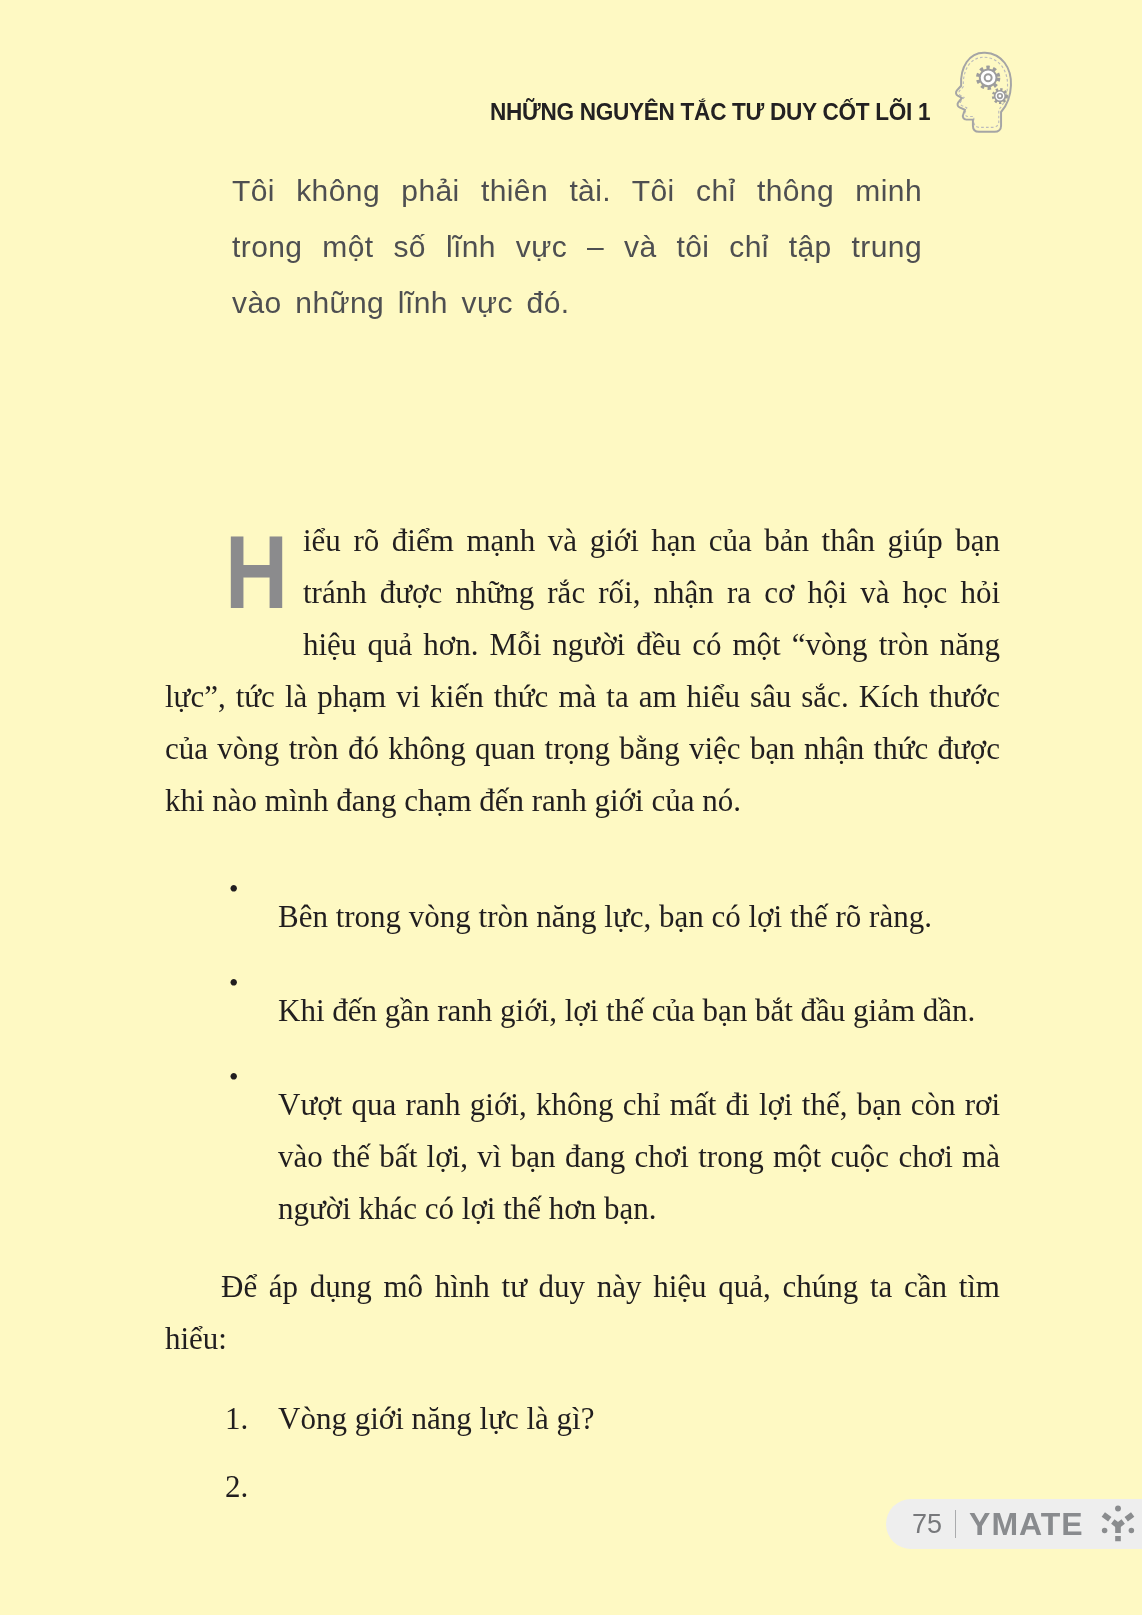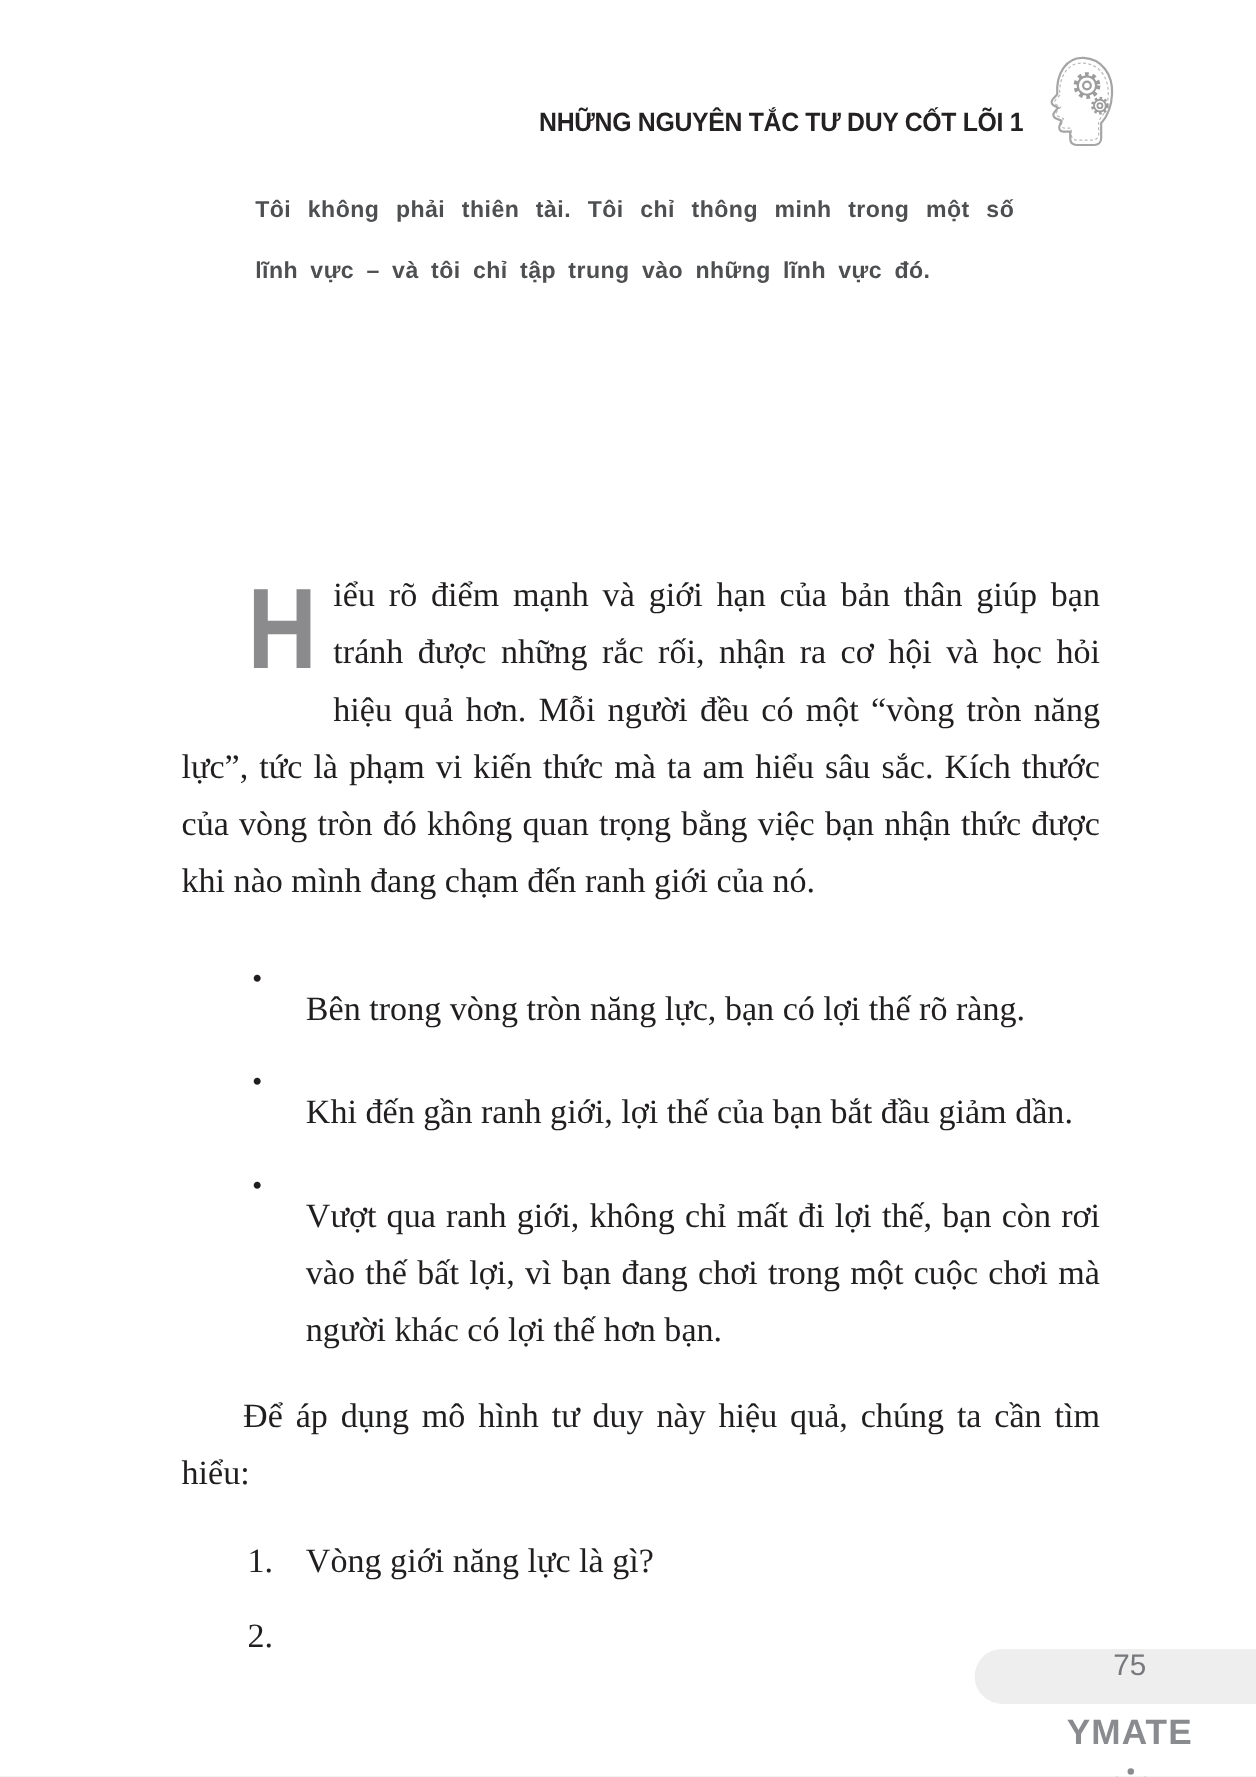--- a/index.html
+++ b/index.html
@@ -1,40 +1,40 @@
 <!DOCTYPE html>
 <html lang="vi"><head>
 <meta charset="utf-8">
 <style>
   html,body { margin:0; padding:0; background:#e8e8e8; }
   .page {
     position:relative; width:1142px; height:1615px; margin:0 auto;
-    background:#ffffff; overflow:hidden;
+    background:#fef9c3; overflow:hidden;
     font-family:"Liberation Serif", serif;
   }
 
   
   .header {
     position:absolute; top:46px; right:128px;
     display:flex; align-items:center; gap:14px;
   }
   .header-title {
     font-family:"Liberation Sans", sans-serif;
     font-weight:700; font-size:24px; color:#232122;
     letter-spacing:-0.3px; white-space:nowrap;
     transform:scaleX(0.94); transform-origin:right center;
     padding-top:38px;
   }
   .head-icon { width:70px; height:94px; }
 
   
   .quote-section { position:absolute; top:163px; left:232px; width:690px; }
   .quote-text {
-    font-family:"Liberation Sans", sans-serif; font-weight:700;
-    font-size:21px; line-height:56px; color:#4e4f51;
+    font-family:"Liberation Sans", sans-serif; font-weight:400;
+    font-size:30px; line-height:56px; color:#4e4f51;
     text-align:justify; word-spacing:5px; letter-spacing:0.4px;
   }
   .attribution {
     margin-top:16px; font-family:"Liberation Sans", sans-serif;
     font-weight:700; font-size:23px; color:#58595c; letter-spacing:0.6px;
   }
   .attribution .dash { margin-right:18px; font-weight:400; color:#6a6b6d; }
 
   
   .article {
@@ -59,21 +59,20 @@
   .num-label { flex:none; width:53px; padding-left:60px; }
   .num-text { flex:1; text-align:justify; }
 
   
   .footer-pill {
     position:absolute; top:1499px; right:0; width:256px; height:50px;
     background:#eeeeee; border-radius:25px 0 0 25px;
     display:flex; align-items:center; box-sizing:border-box;
     padding-left:26px; gap:13px;
     font-family:"Liberation Sans", sans-serif;
-    flex-direction:column;
   }
   .page-number { font-size:27px; color:#77787b; }
   .footer-divider { width:1px; height:28px; background:#aaabad; }
   .brand { font-size:32px; font-weight:700; color:#898b8e; letter-spacing:1px; }
   .ymate-logo { width:38px; height:40px; margin-left:2px; }
 </style>
 </head>
 <body>
 
 <div class="page">

